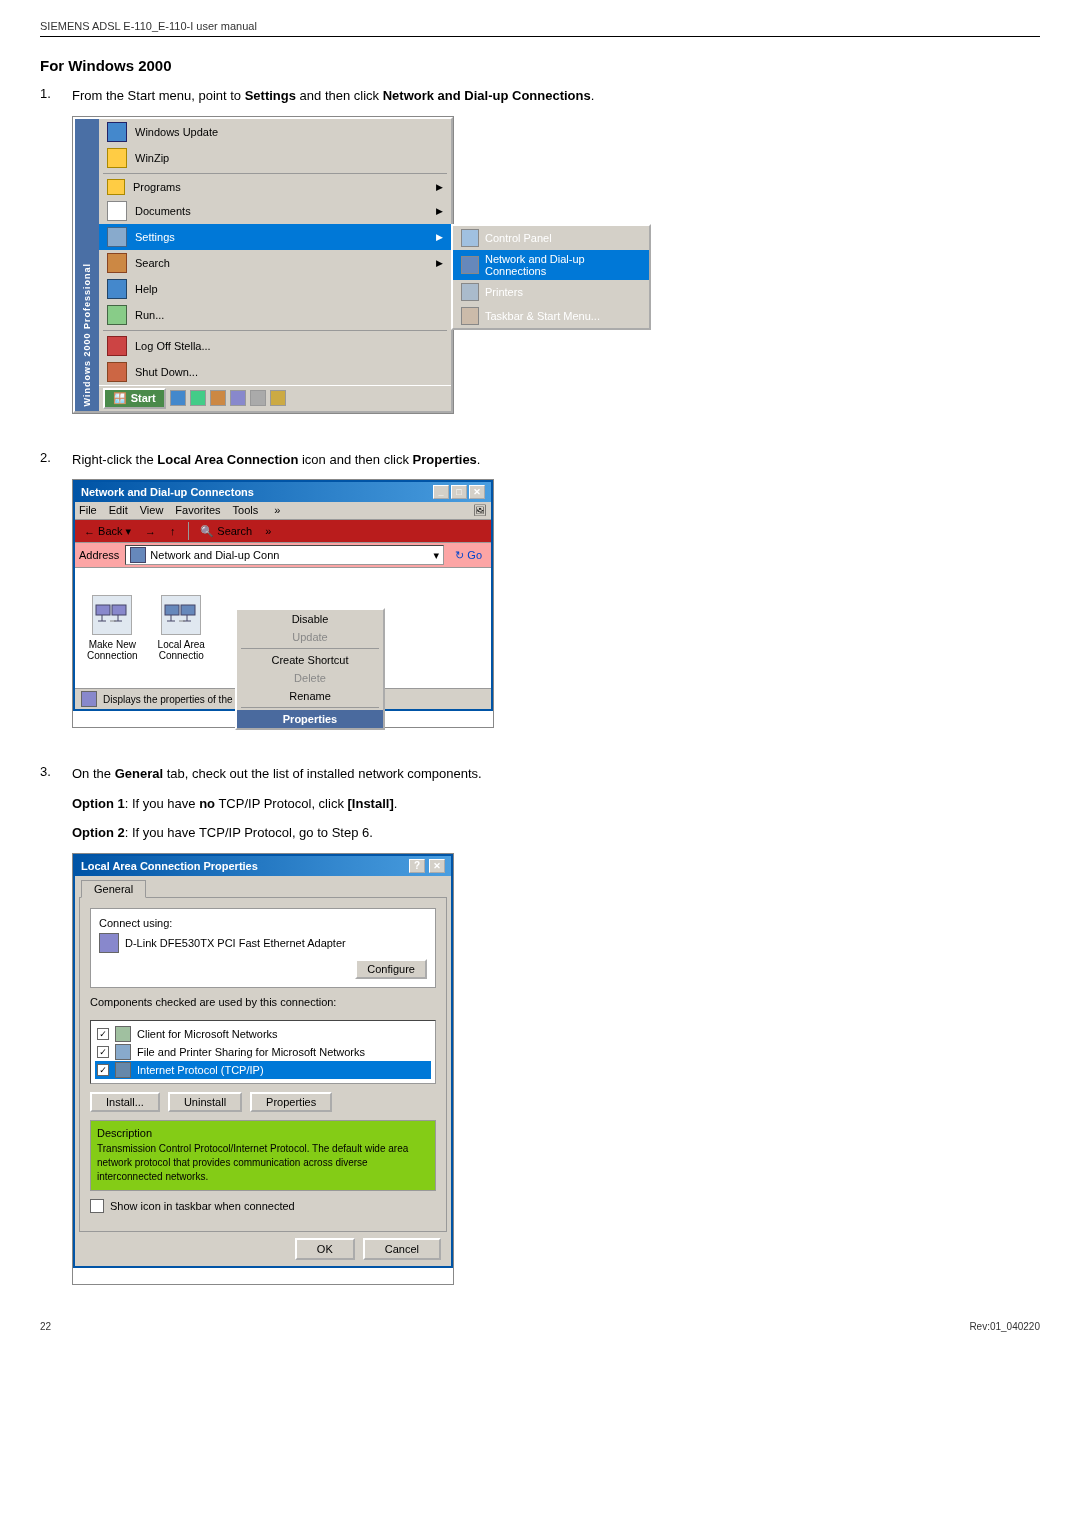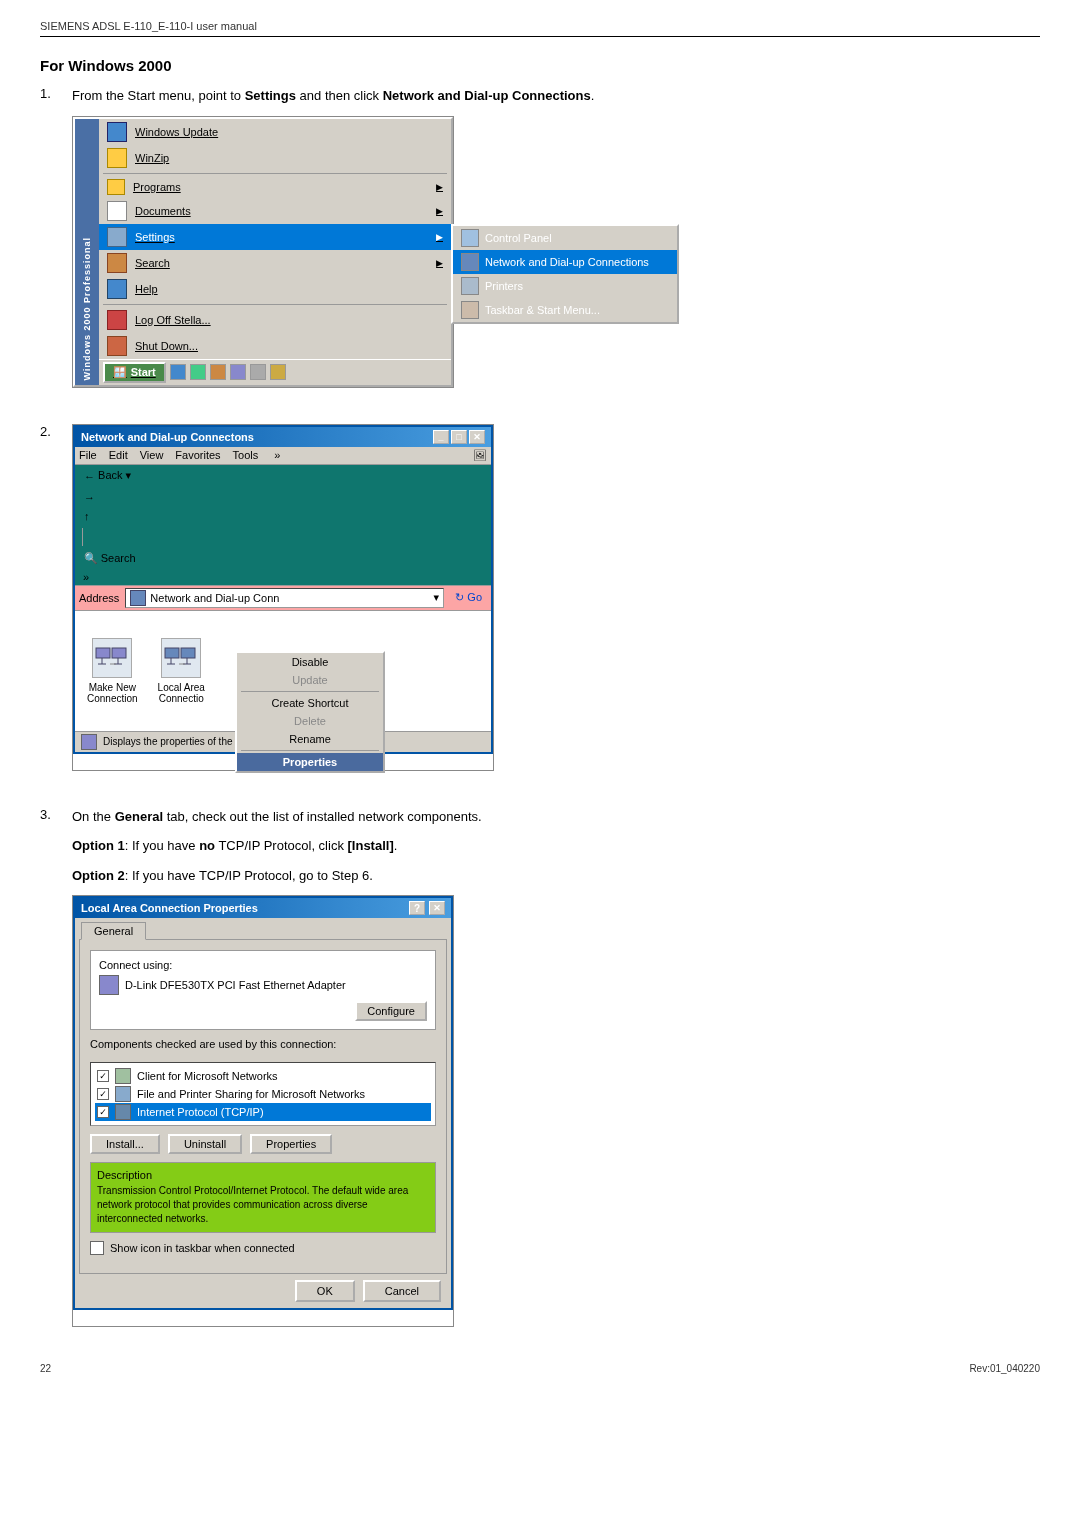--- a/index.html
+++ b/index.html
@@ -70,21 +70,20 @@
       color: #fff;
       font-size: 9px;
       writing-mode: vertical-rl;
       transform: rotate(180deg);
       font-weight: bold;
       letter-spacing: 1px;
     }
     .start-menu-items {
       flex: 1;
       background: #d4d0c8;
-      text-decoration: underline;
     }
     .start-menu-item {
       display: flex;
       align-items: center;
       padding: 3px 8px;
       font-size: 11px;
       cursor: pointer;
       gap: 8px;
       position: relative;
     }
@@ -99,21 +98,21 @@
     .menu-separator {
       border-top: 1px solid #999;
       margin: 2px 4px;
     }
     .submenu {
       position: absolute;
       left: 100%;
       top: 0;
       background: #d4d0c8;
       border: 2px outset #fff;
-      width: 228px;
+      width: 200px;
       z-index: 10;
     }
     .submenu-item {
       display: flex;
       align-items: center;
       padding: 3px 8px;
       font-size: 11px;
       gap: 6px;
     }
     .submenu-item.highlighted {
@@ -189,27 +188,26 @@
       display: flex;
       background: #d4d0c8;
       padding: 2px 4px;
       border-bottom: 1px solid #999;
       font-size: 11px;
       gap: 12px;
     }
     .win-menubar span { cursor: pointer; }
     .win-toolbar {
       display: flex;
-      align-items: flex-start;
-      background: #0f766e;
+      align-items: center;
+      background: #b91c1c;
       padding: 2px 4px;
       border-bottom: 1px solid #999;
       font-size: 11px;
       gap: 4px;
-      flex-direction: column;
     }
     .toolbar-btn {
       display: flex;
       align-items: center;
       gap: 3px;
       padding: 1px 4px;
       border: 1px solid transparent;
       font-size: 11px;
       cursor: pointer;
     }
@@ -610,20 +608,24 @@
             <div class="icon-search"></div>
             <span>Search</span>
             <span class="arrow">▶</span>
           </div>
 
           <div class="start-menu-item">
             <div class="icon-help"></div>
             <span>Help</span>
           </div>
 
+          <div class="start-menu-item">
+            <div class="icon-run"></div>
+            <span>Run...</span>
+          </div>
           <div class="menu-separator"></div>
 
           <div class="start-menu-item">
             <div class="icon-logoff"></div>
             <span>Log Off Stella...</span>
           </div>
 
           <div class="start-menu-item">
             <div class="icon-shutdown"></div>
             <span>Shut Down...</span>
@@ -643,20 +645,23 @@
           </div>
         </div>
       </div>
     </div>
   </div>
 </div>
 
 <div class="step">
   <div class="step-num">2.</div>
   <div class="step-content">
+    <div class="step-text">
+      Right-click the <b>Local Area Connection</b> icon and then click <b>Properties</b>.
+    </div>
 
     
     <div class="win-screenshot">
       <div class="win-window">
         <div class="win-titlebar">
           <span>Network and Dial-up Connectons</span>
           <div class="win-titlebar-buttons">
             <div class="win-titlebar-btn">_</div>
             <div class="win-titlebar-btn">□</div>
             <div class="win-titlebar-btn">✕</div>

